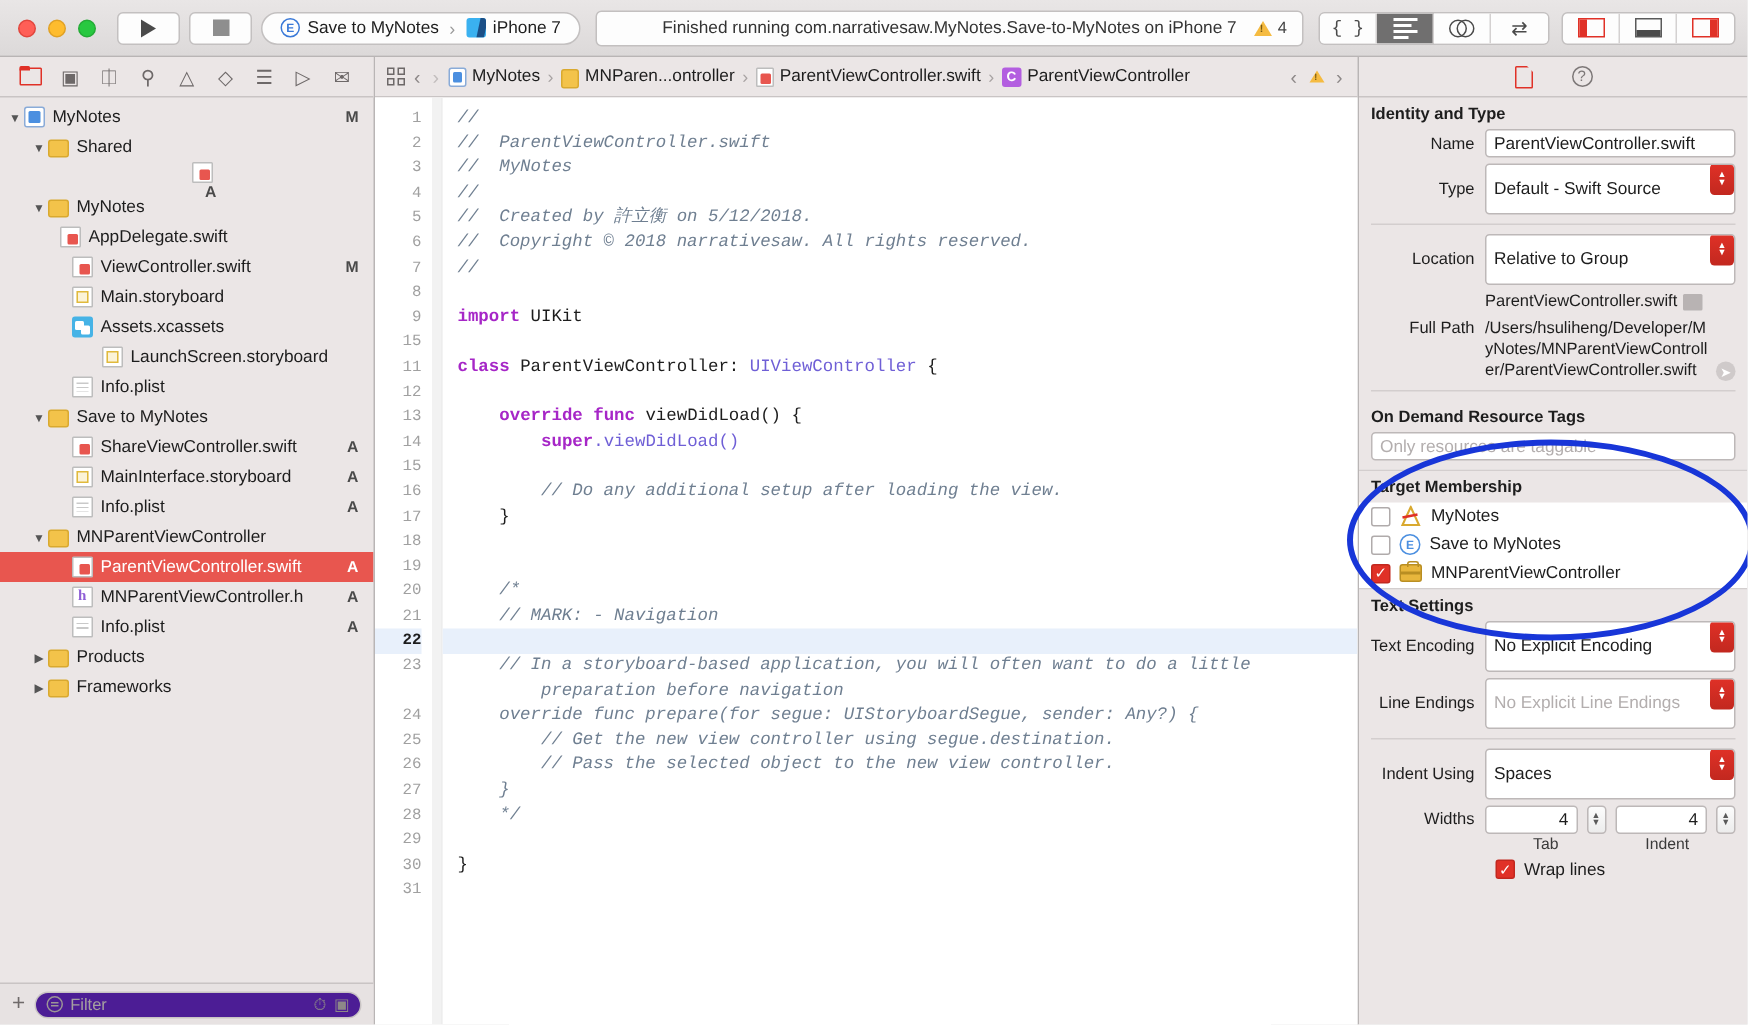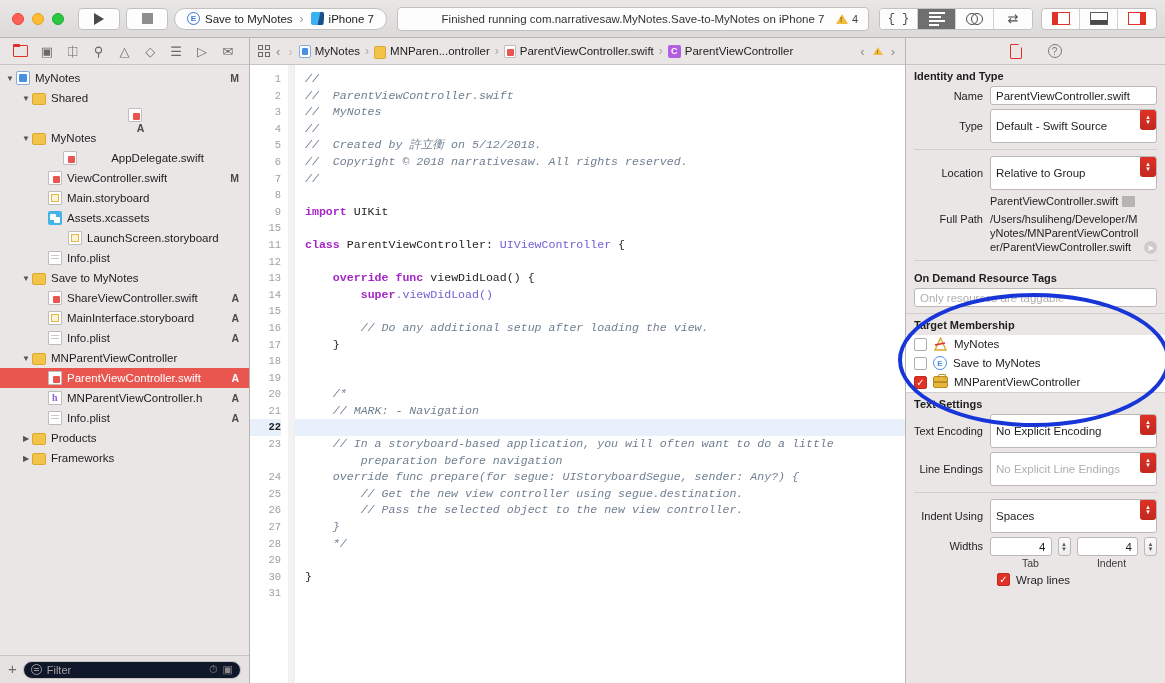--- a/index.html
+++ b/index.html
@@ -211,21 +211,21 @@
 
   .nav-filter {
     height: 28px; min-height: 28px; border-top: 1px solid #c9c4c4;
     display: flex; align-items: center; gap: 6px; padding: 0 8px;
     background: #e7e2e2;
   }
   .plus { font-size: 15px; color: #6f6a6a; line-height: 1; padding-bottom:2px;}
   .filter-field {
     flex: 1; height: 18px; border: 1px solid #c9c4c4; border-radius: 9px;
     display: flex; align-items: center; padding: 0 7px; gap: 5px;
-    background: #0f172a;
+    background: #4c1d95;
   }
   .filter-circ {
     width: 11px; height: 11px; border-radius: 50%; border: 1px solid #9c9696;
     position: relative;
   }
   .filter-circ::after {
     content:""; position:absolute; left:2px; top:3px; width:5px; height:1px;
     background:#9c9696; box-shadow: 0 2px 0 #9c9696;
   }
   .filter-ph { flex: 1; color: #a5a0a0; font-size: 11px; }
@@ -528,21 +528,21 @@
             <span class="ico ico-file ico-swift"></span>
             <span class="fname">Note.swift</span>
             <span class="fstat">A</span>
           </div>
           <div class="row" style="padding-left: 20px;">
             <span class="tw">▼</span>
             <span class="ico ico-folder"></span>
             <span class="fname">MyNotes</span>
             <span class="fstat"></span>
           </div>
-          <div class="row" style="padding-left: 51px; text-align: center;">
+          <div class="row" style="padding-left: 28px;">
             <span class="tw"></span>
             <span class="ico ico-file ico-swift"></span>
             <span class="fname">AppDelegate.swift</span>
             <span class="fstat"></span>
           </div>
           <div class="row" style="padding-left: 36px;">
             <span class="tw"></span>
             <span class="ico ico-file ico-swift"></span>
             <span class="fname">ViewController.swift</span>
             <span class="fstat">M</span>

